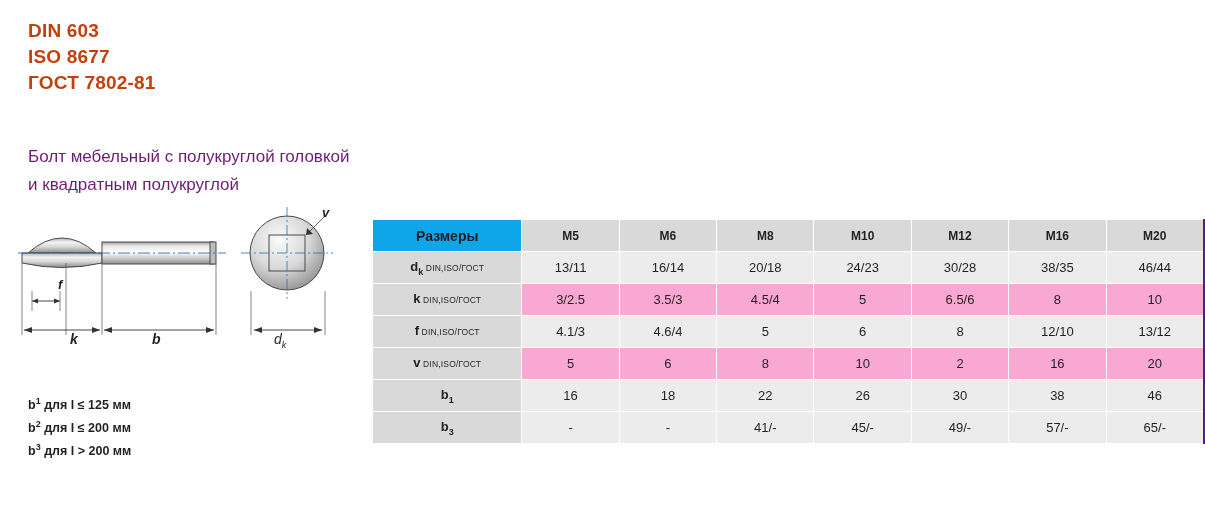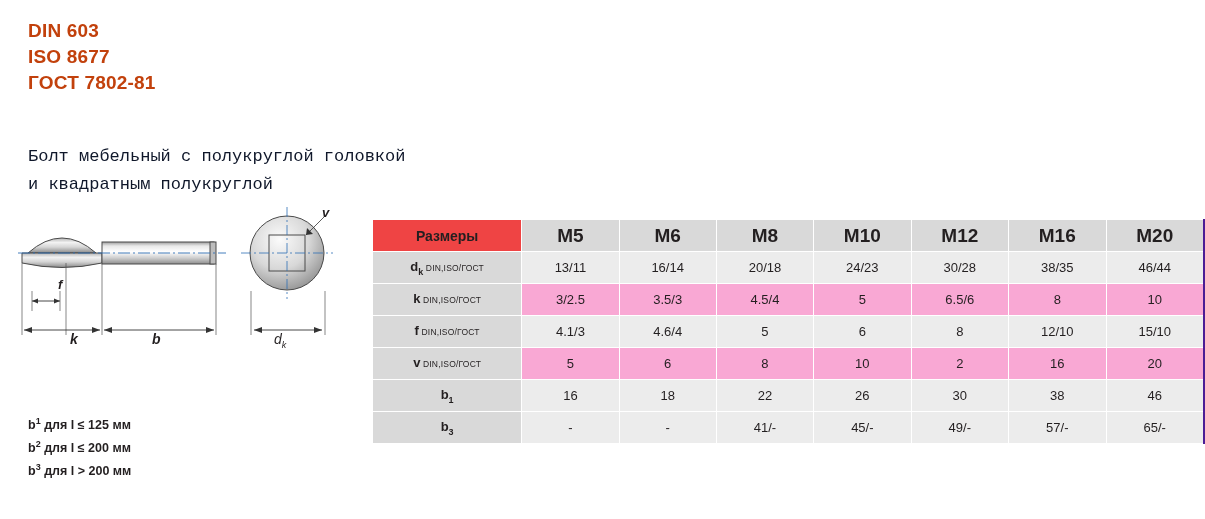--- a/index.html
+++ b/index.html
@@ -35,36 +35,35 @@
   }
   .desc-block {
     position: absolute;
     left: 28px;
     top: 143px;
     width: 420px;
   }
   .desc-line {
     font-size: 17px;
     line-height: 28px;
-    color: #0f172a;
-    font-family: Liberation Mono, monospace;
+    color: #701a75;
   }
   
   .drawing {
     position: absolute;
     left: 10px;
     top: 205px;
     width: 345px;
     height: 175px;
   }
   
   .notes {
     position: absolute;
     left: 28px;
-    top: 412px;
+    top: 392px;
   }
   .note-line {
     font-size: 12.5px;
     line-height: 19px;
     color: #231f20;
     font-weight: bold;
   }
   .note-line sup {
     font-size: 9px;
     vertical-align: super;
@@ -84,31 +83,31 @@
   table.spec td {
     border: 1px solid #ffffff;
     text-align: center;
     vertical-align: middle;
     height: 29px;
     color: #231f20;
   }
   table.spec th.hdr-first,
   table.spec td.lbl {
     width: 150px;
-    background: #ef4444;
+    background: #0ea5e9;
     font-weight: bold;
   }
   table.spec th.hdr,
   table.spec td.val {
     width: 97px;
   }
   table.spec th.hdr {
     background: #d9d9d9;
     font-weight: bold;
-    font-size: 19px;
+    font-size: 12px;
   }
   table.spec th.hdr-first {
     font-size: 14px;
   }
   tr.shade td {
     background: #ececec;
   }
   tr.plain td {
     background: #f9a8d4;
   }
@@ -281,21 +280,21 @@
         </tr>
 
         <tr class="shade">
           <td class="lbl"><span class="main">f</span><span class="sub"></span><span class="small"> DIN,ISO/ГОСТ</span></td>
           <td class="val">4.1/3</td>
           <td class="val">4.6/4</td>
           <td class="val">5</td>
           <td class="val">6</td>
           <td class="val">8</td>
           <td class="val">12/10</td>
-          <td class="val">15/10</td>
+          <td class="val">13/12</td>
         </tr>
 
         <tr class="plain">
           <td class="lbl"><span class="main">v</span><span class="sub"></span><span class="small"> DIN,ISO/ГОСТ</span></td>
           <td class="val">5</td>
           <td class="val">6</td>
           <td class="val">8</td>
           <td class="val">10</td>
           <td class="val">2</td>
           <td class="val">16</td>

